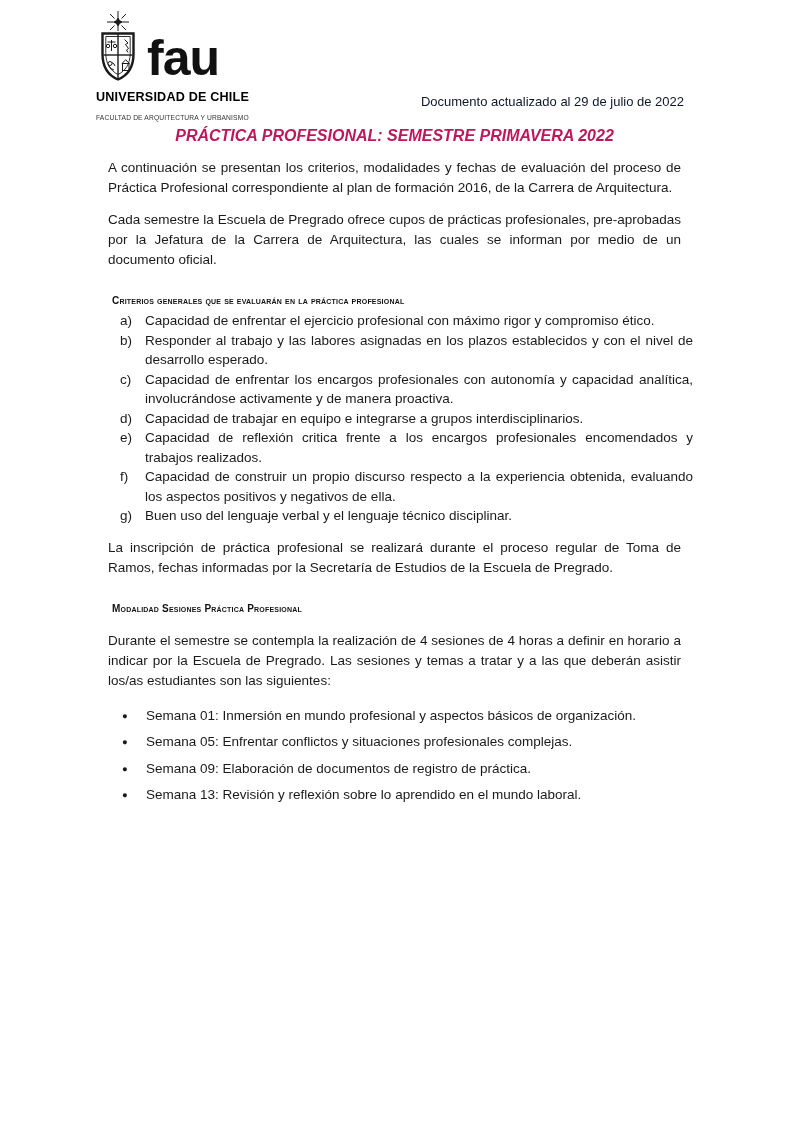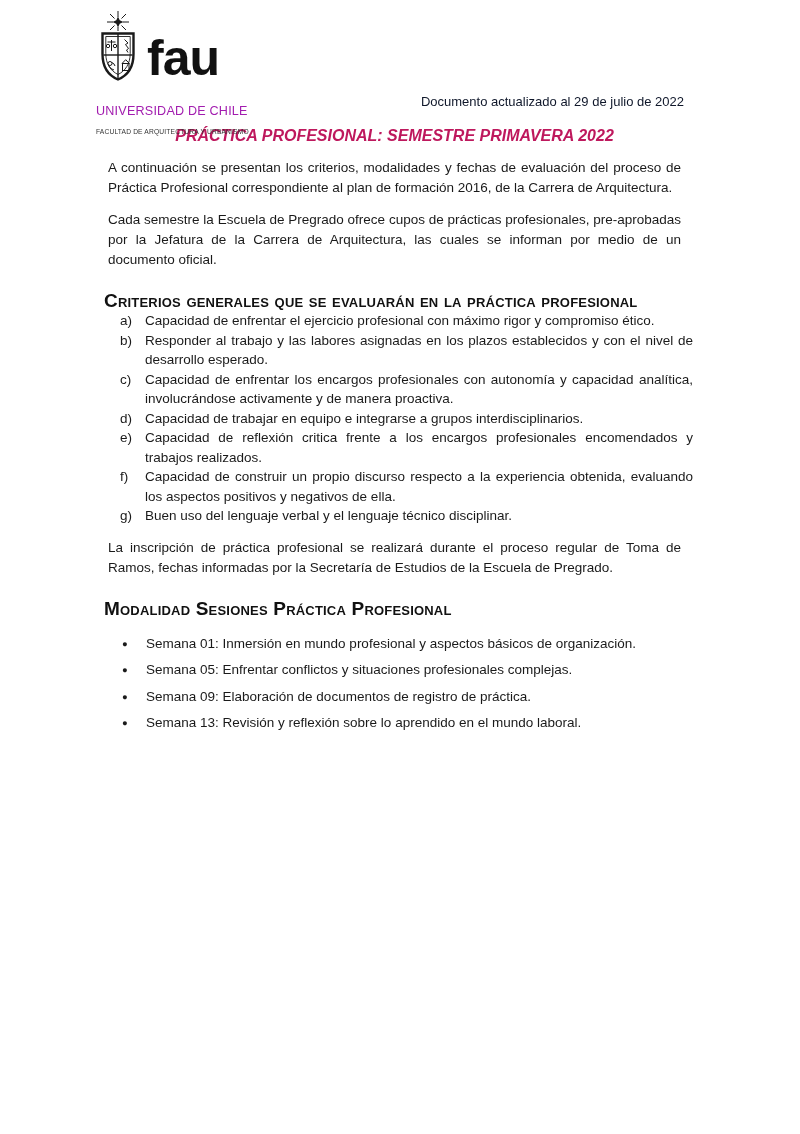--- a/index.html
+++ b/index.html
@@ -24,25 +24,25 @@
   .fau {
     font-weight: bold;
     font-size: 50px;
     line-height: 1;
     letter-spacing: -1px;
     margin: 0 0 1px 7px;
     color: #111;
   }
   .logo-univ {
     font-size: 12.6px;
-    font-weight: 400;
+    font-weight: 700;
     letter-spacing: 0.2px;
-    margin-top: 17px;
+    margin-top: 3px;
     white-space: nowrap;
-    color: #a21caf;
+    color: #000000;
   }
   .logo-fac {
     font-size: 6.7px;
     letter-spacing: 0.15px;
     margin-top: 1px;
     white-space: nowrap;
     color: #333;
   }
   .updated-note {
     position: absolute;
@@ -62,22 +62,22 @@
     font-style: italic;
   }
   
   p.para { margin: 12px; text-align: justify; }
   .p-intro1 { margin-top: 16px; }
   .p-intro2 { margin-top: 19px; }
   .p-body   { margin-top: 1px; }
   .p-close  { margin-top: 16px; }
   
   h2.sec {
-    margin: 21px 8px 0;
-    font-size: 19px;
+    margin: 21px 16px 0;
+    font-size: 10px;
     font-weight: bold;
     font-variant: small-caps;
     letter-spacing: 0.2px;
     line-height: 20px;
     color: #111;
   }
   
   .lettered { margin: 0; padding: 0 0 0 24px; list-style: none; }
   .lettered li { display: flex; line-height: 19.5px; }
   .lettered .marker { flex: none; width: 25px; }
@@ -178,20 +178,21 @@
     </li>
     <li>
       <span class="marker">g)</span>
       <span class="itext">Buen uso del lenguaje verbal y el lenguaje técnico disciplinar.</span>
     </li>
   </ol>
 
   <p class="para p-body">La inscripción de práctica profesional se realizará durante el proceso regular de Toma de Ramos, fechas informadas por la Secretaría de Estudios de la Escuela de Pregrado.</p>
 
   <h2 class="sec">Modalidad Sesiones Práctica Profesional</h2>
+  <p class="para p-body">Durante el semestre se contempla la realización de 4 sesiones de 4 horas a definir en horario a indicar por la Escuela de Pregrado. Las sesiones y temas a tratar y a las que deberán asistir los/as estudiantes son las siguientes:</p>
 
   <ul class="bullets">
     <li>
       <span class="bullet">●</span>
       <span class="btext">Semana 01: Inmersión en mundo profesional y aspectos básicos de organización.</span>
     </li>
     <li>
       <span class="bullet">●</span>
       <span class="btext">Semana 05: Enfrentar conflictos y situaciones profesionales complejas.</span>
     </li>

